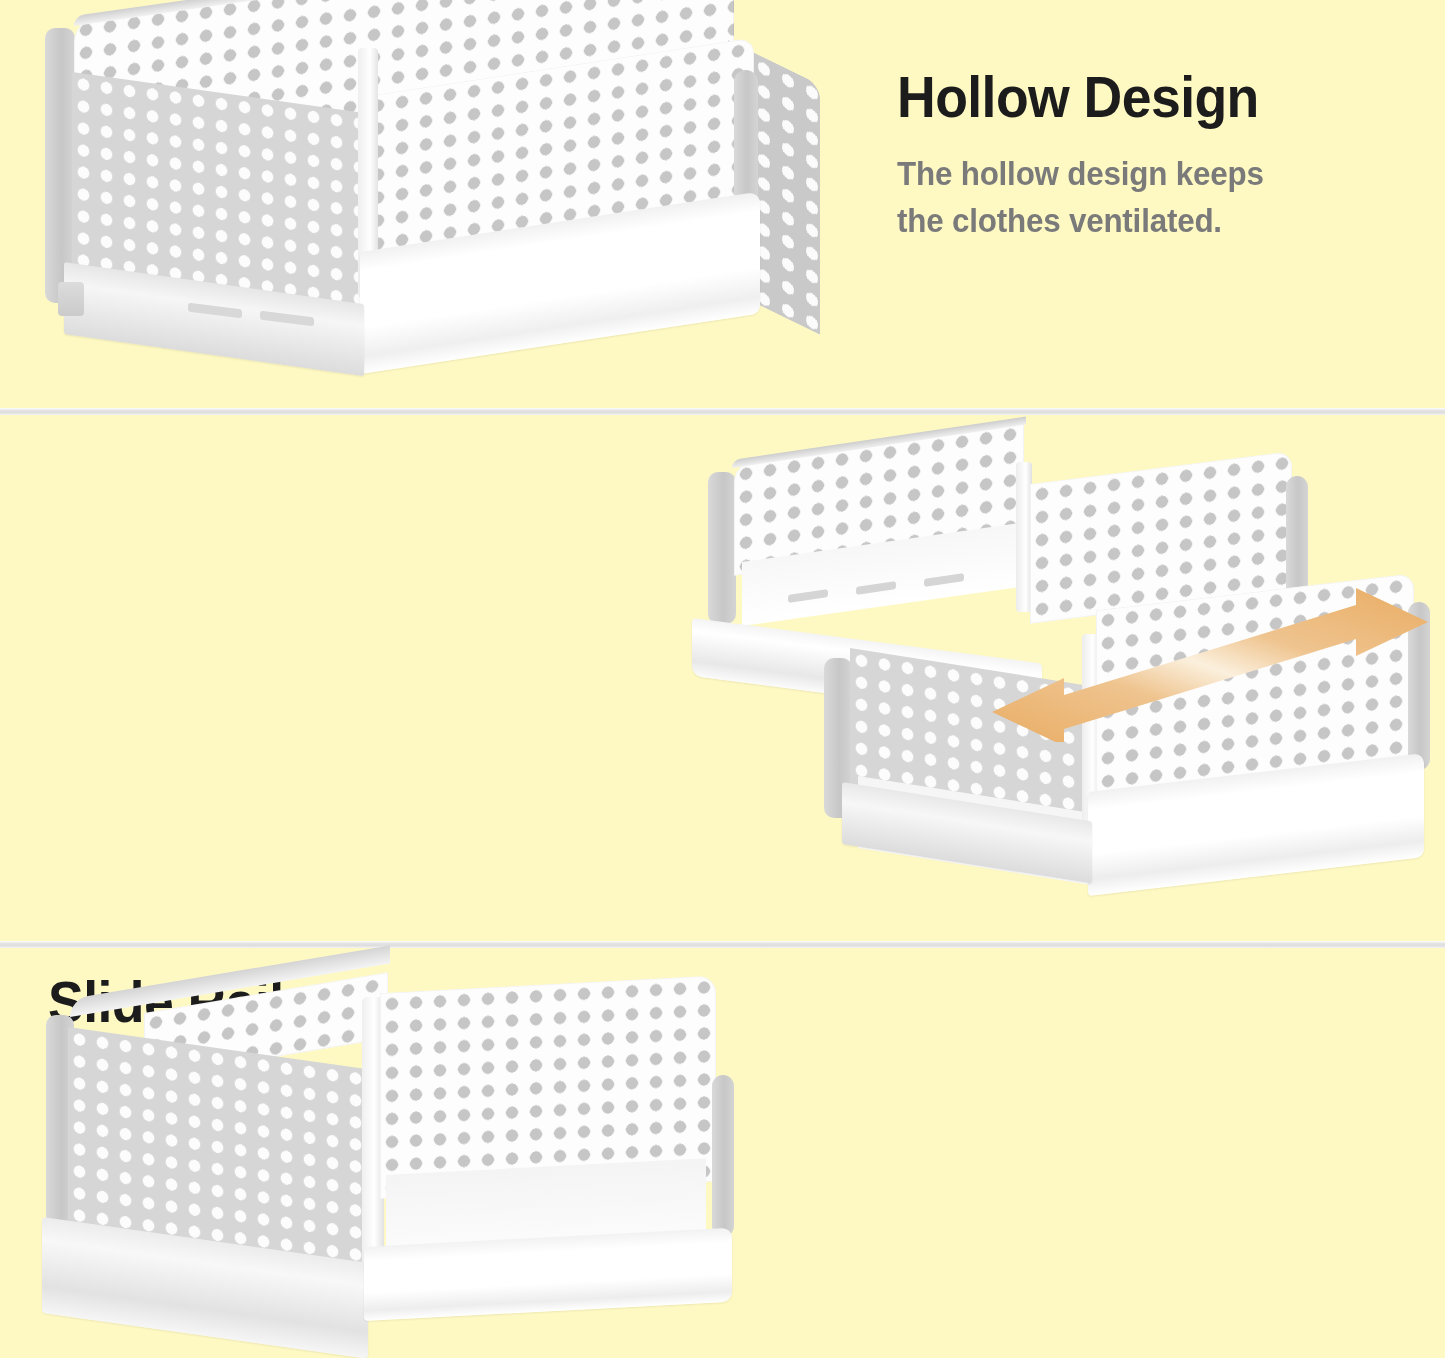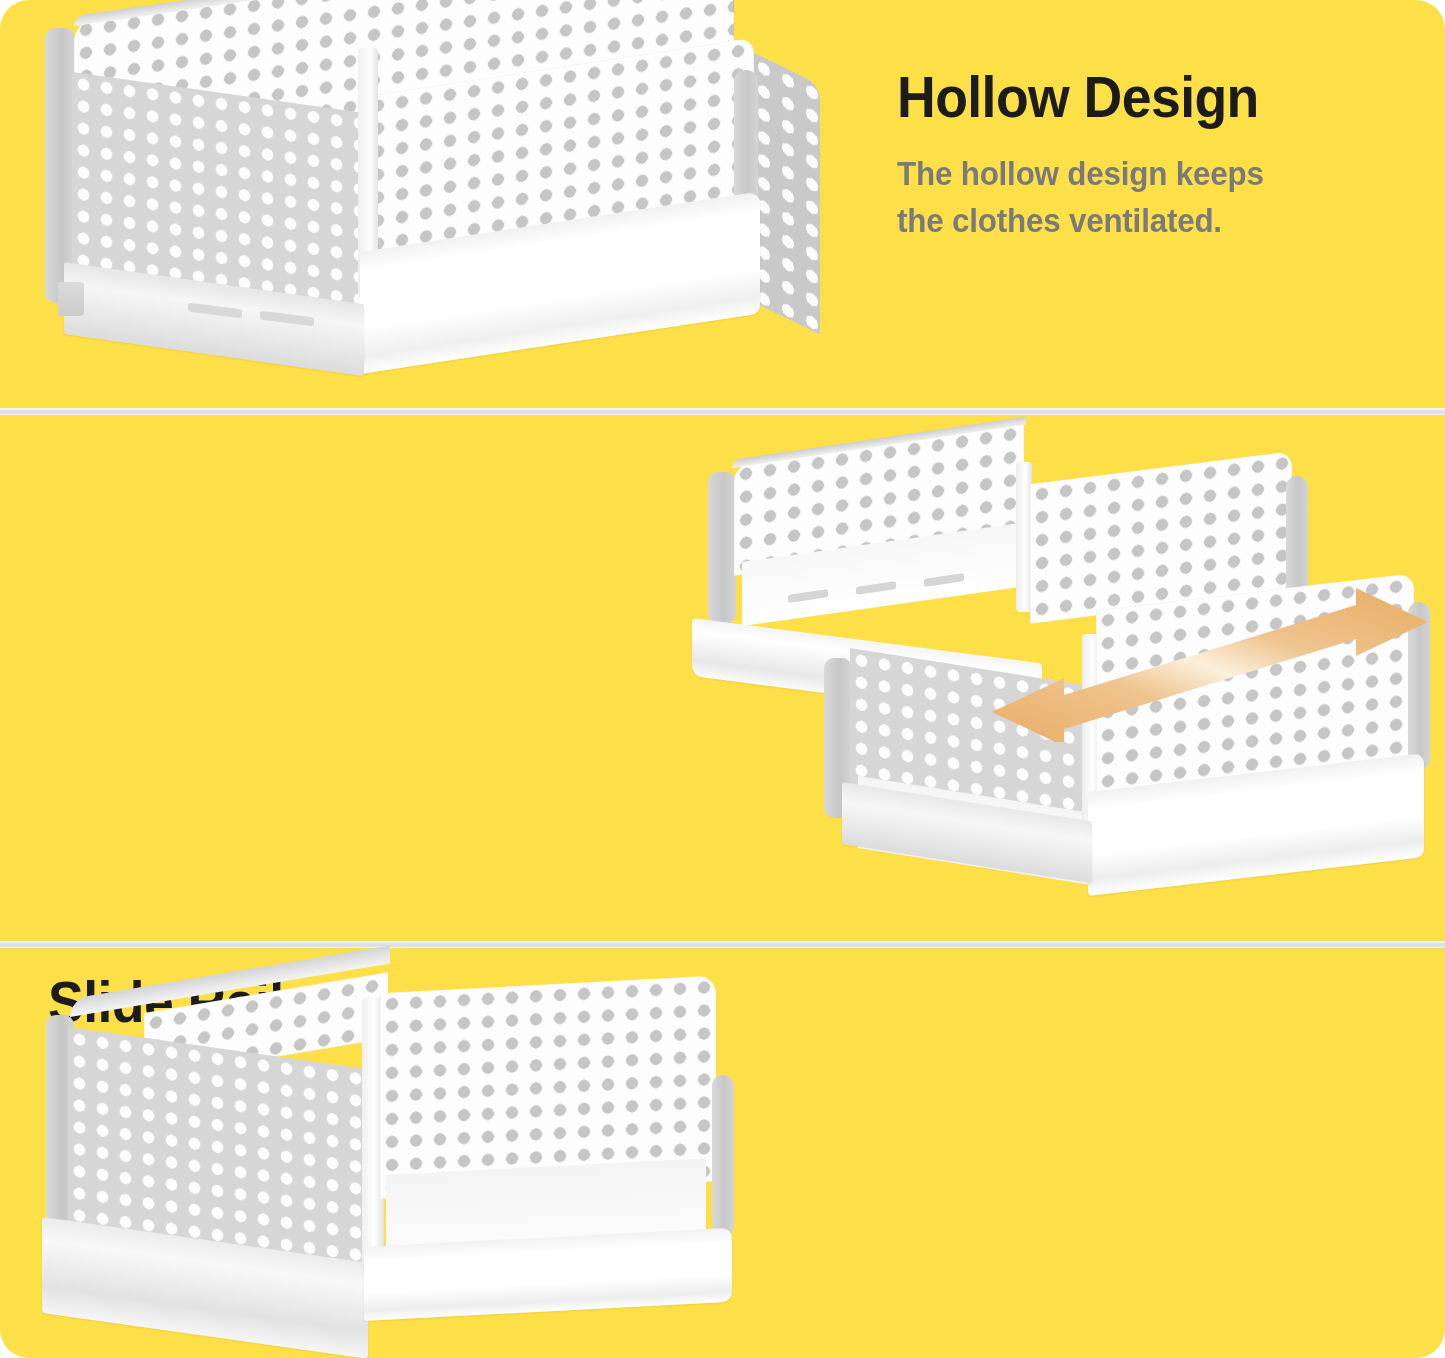--- a/index.html
+++ b/index.html
@@ -5,22 +5,21 @@
   * { margin:0; padding:0; box-sizing:border-box; }
   html, body {
     width:1445px; height:1358px;
     background:#ffffff;
     font-family:"Liberation Sans", sans-serif;
     overflow:hidden;
   }
   #page {
     position:relative;
     width:1445px; height:1358px;
-    background:#fde047;
-    border-radius:29px;
+    background:#fef9c3;
   }
 
   
   .panel {
     position:absolute;
     left:0; width:1445px;
     display:flex;
     align-items:center;
   }
   #panel-1 { top:0;    height:412px; }

